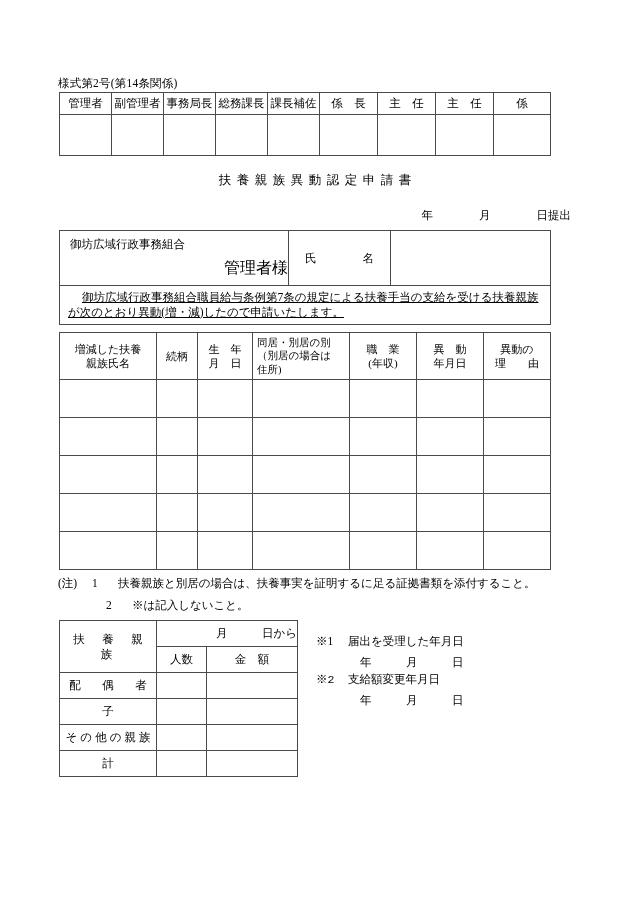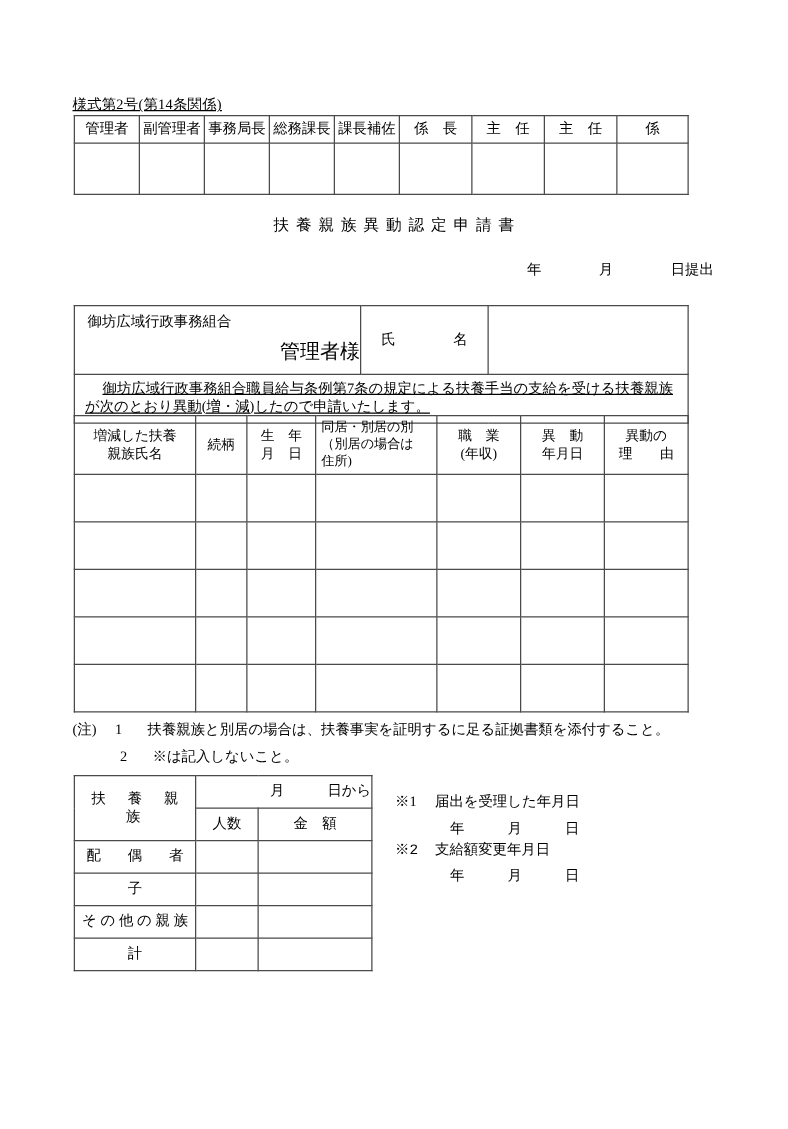--- a/index.html
+++ b/index.html
@@ -27,21 +27,20 @@
 
   
   .abs { position: absolute; }
 
   .form-label {
     left: 58px;
     top: 76px;
     font-size: 11.5px;
     letter-spacing: 0.2px;
     white-space: nowrap;
-    text-decoration: underline;
   }
 
   table.grid {
     border-collapse: collapse;
     table-layout: fixed;
   }
   table.grid td {
     border: 1px solid #4a4a4a;
     padding: 0;
     text-align: center;
@@ -82,21 +81,21 @@
     top: 208px;
     width: 571px;
     text-align: right;
     font-size: 11.5px;
     white-space: pre;
   }
 
   
   .addressee-table {
     left: 59px;
-    top: 244px;
+    top: 230px;
     width: 491px;
   }
   .addressee-table td {
     vertical-align: middle;
   }
   .cell-org {
     height: 54px;
     text-align: left !important;
     padding: 0 0 0 10px !important;
   }
@@ -146,21 +145,21 @@
   .hl { display: block; }
 
   
   .note1 {
     left: 58px;
     top: 576px;
     font-size: 11.5px;
     white-space: nowrap;
   }
   .note2 {
-    left: 96px;
+    left: 106px;
     top: 598px;
     font-size: 11.5px;
     white-space: nowrap;
   }
   .note-num { display: inline-block; min-width: 26px; }
   .note1-num { display: inline-block; min-width: 34px; }
 
   
   .summary-table {
     left: 59px;

